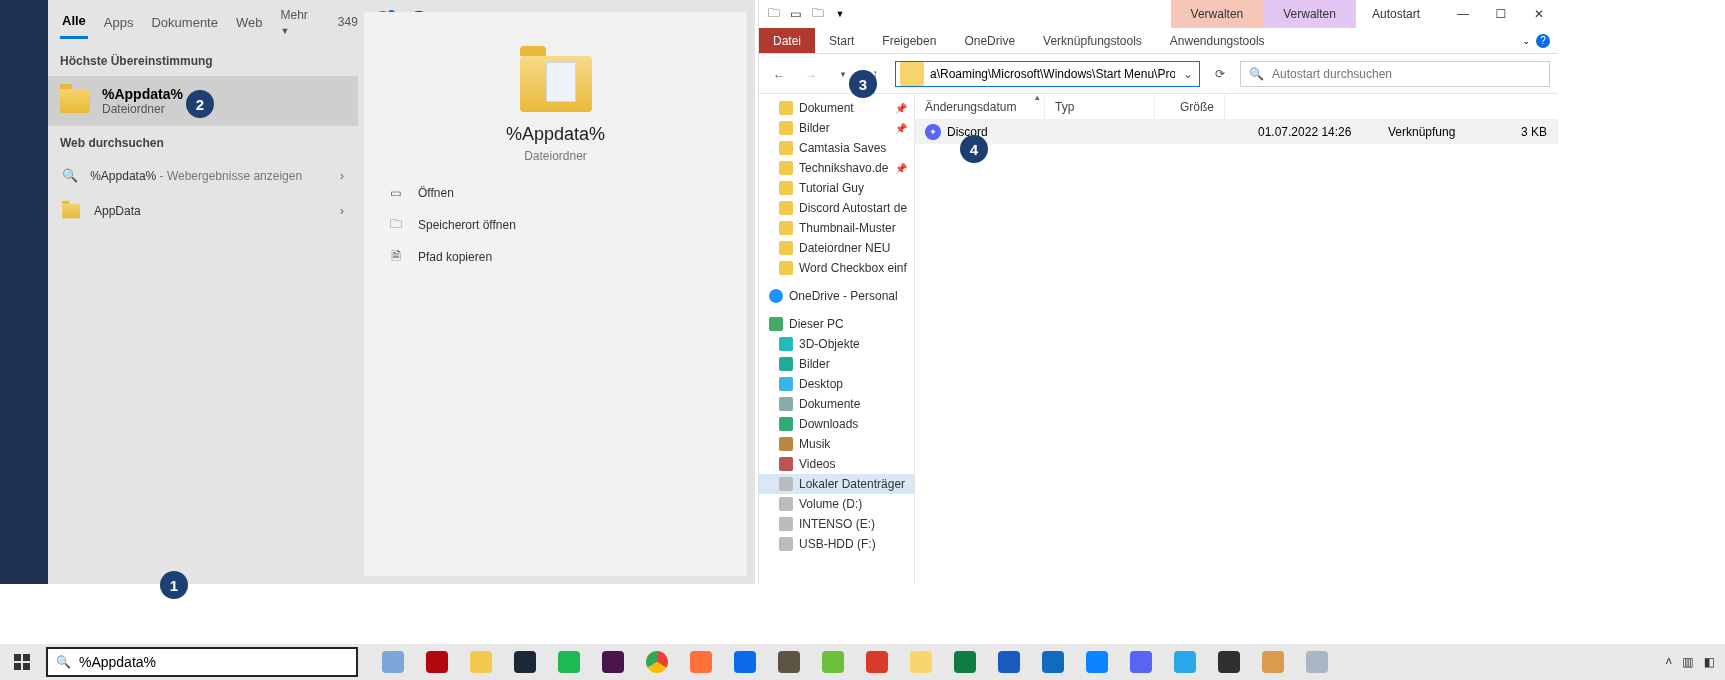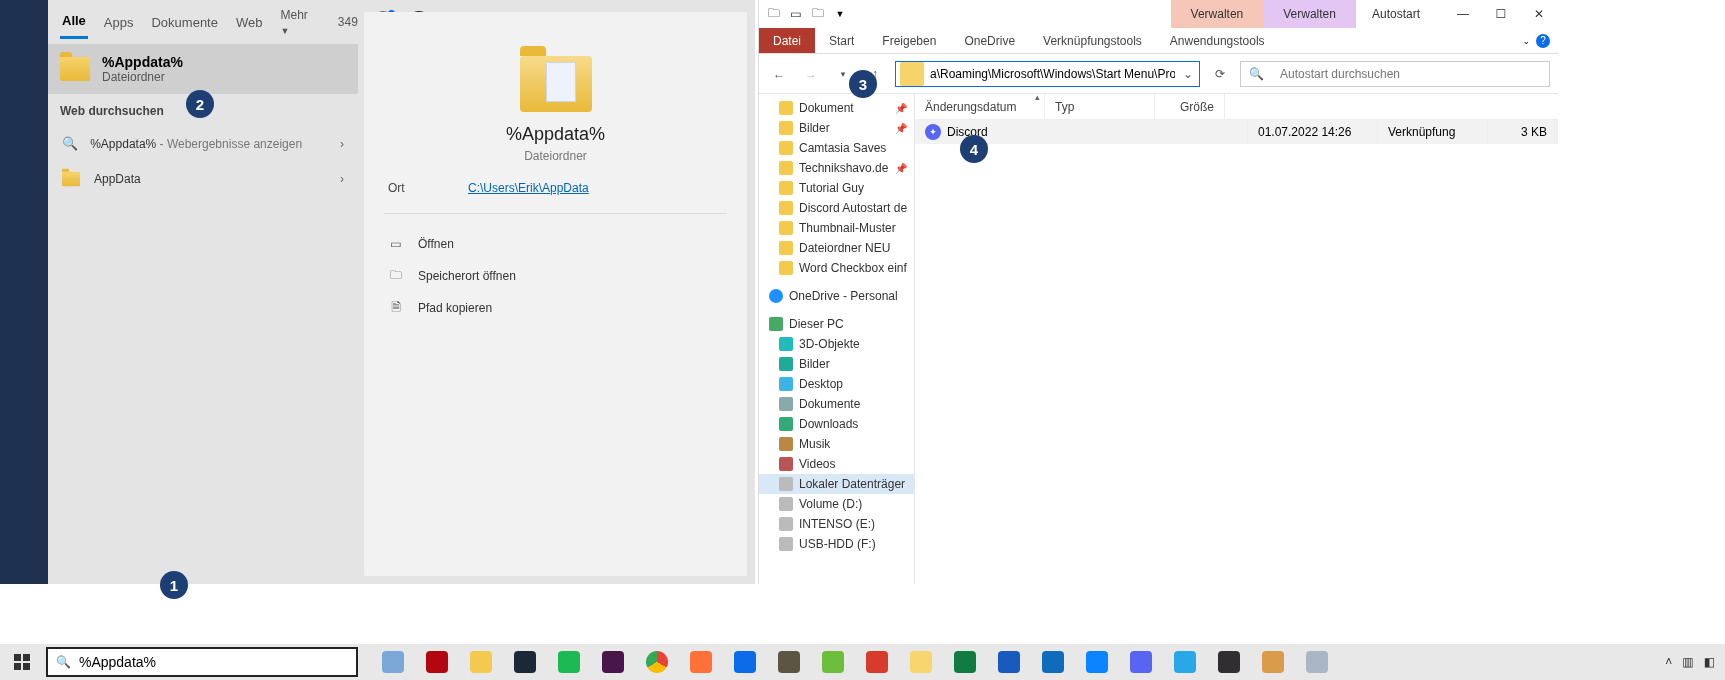--- a/index.html
+++ b/index.html
@@ -78,21 +78,21 @@
   .help-dot{ width:14px;height:14px;border-radius:50%;background:#0b6be8;color:#fff;font-size:10px;display:inline-flex;align-items:center;justify-content:center;}
 
   .addr-row { height: 40px; display: flex; align-items: center; gap: 8px; padding: 0 8px; border-bottom: 1px solid #e5e5e5; }
   .nav-btn { width: 24px; height: 24px; display:flex; align-items:center; justify-content:center; color:#555; }
   .addr-box { flex: 1; height: 26px; border: 1px solid #0b6be8; display: flex; align-items: center; }
   .addr-ico { width: 24px; height: 24px; background: #f6d36b; margin: 0 4px; border-radius:2px; }
   .addr-box input { flex: 1; border: none; outline: none; font-size: 12px; padding: 0 2px; }
   .addr-dd { width: 22px; text-align:center; color:#555; }
   .refresh { width: 24px; color:#555; text-align:center; }
   .ex-search { width: 310px; height: 26px; border: 1px solid #ccc; display:flex; align-items:center; padding:0 8px; gap:8px; color:#888; }
-  .ex-search input { border:none; outline:none; flex:1; color:#4d7c0f;margin-left:8px; }
+  .ex-search input { border:none; outline:none; flex:1; color:#4d7c0f; }
 
   .ex-body { display: flex; height: calc(100% - 94px); }
   .navpane { width: 156px; border-right: 1px solid #e5e5e5; overflow: hidden; padding: 4px 0; }
   .np-item { display:flex; align-items:center; gap:6px; padding: 3px 6px 3px 20px; color:#333; white-space:nowrap; overflow:hidden; }
   .np-item.sel { background: #d9e8f7; }
   .np-item.sect { padding-left: 10px; margin-top:8px; }
   .np-ico { width:14px; height:14px; display:inline-block; border-radius:2px; }
   .ic-folder{ background:#f3c94e; }
   .ic-onedrive{ background:#1e90ff; border-radius:50%; }
   .ic-pc{ background:#4a6; }
@@ -137,20 +137,21 @@
         <div class="tabs-spacer"></div>
         <div class="tabs-meta">
           <span>349</span>
           <span class="round-icon reward-icon">🏅</span>
           <span class="round-icon avatar">👤</span>
           <span>⋯</span>
           <span class="close-x">✕</span>
         </div>
       </div>
 
+      <div class="section-h">Höchste Übereinstimmung</div>
       <div class="best-match">
         <div class="folder-ico-sm"></div>
         <div>
           <div class="bm-title">%Appdata%</div>
           <div class="bm-sub">Dateiordner</div>
         </div>
       </div>
 
       <div class="section-h">Web durchsuchen</div>
       <div class="web-row">
@@ -164,24 +165,20 @@
         <span>AppData</span>
         <span class="chev">›</span>
       </div>
     </div>
 
     <div class="sp-right">
       <div class="preview-folder"></div>
       <div class="preview-title">%Appdata%</div>
       <div class="preview-sub">Dateiordner</div>
 
-      <div class="kv-row">
-        <span class="k">Ort</span>
-        <span class="v">C:\Users\Erik\AppData</span>
-      </div>
 
       <div class="actions">
         <div class="action">
           <span class="action-ico">▭</span>
           <span>Öffnen</span>
         </div>
         <div class="action">
           <span class="action-ico">🗀</span>
           <span>Speicherort öffnen</span>
         </div>

